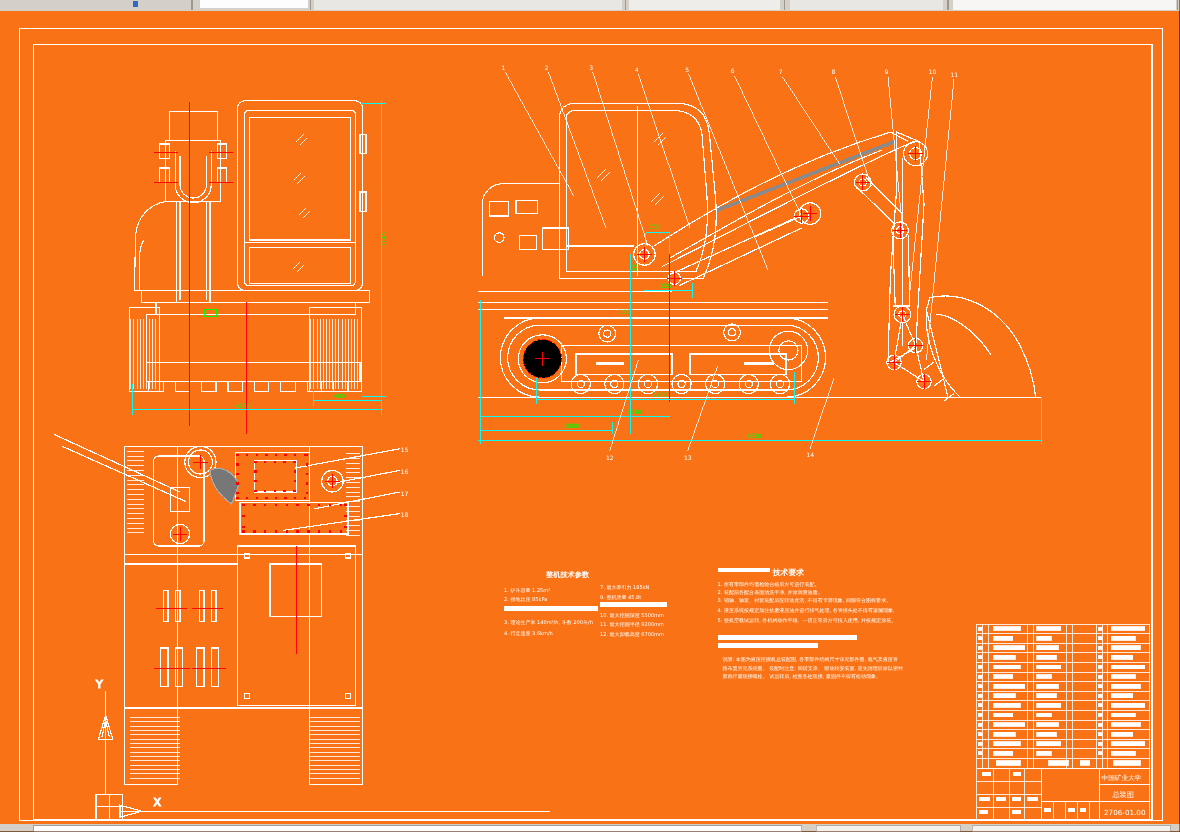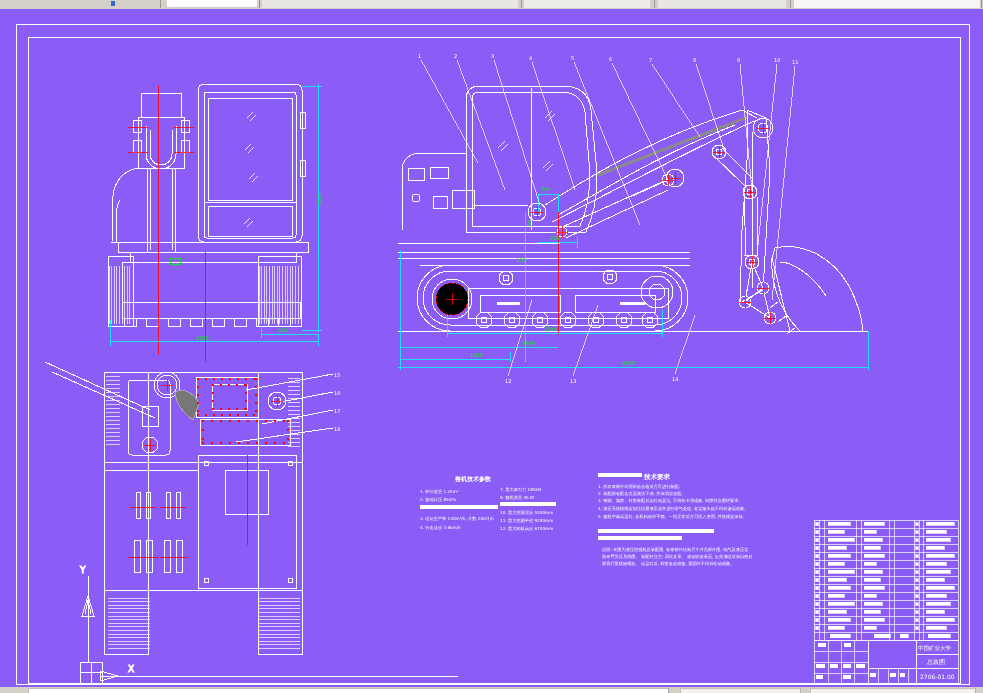--- a/index.html
+++ b/index.html
@@ -1,16 +1,16 @@
 <!DOCTYPE html>
 <html><head>
 <meta charset="utf-8">
 <style>
   html,body{margin:0;padding:0;background:#000;}
-  .screen{position:relative;width:983px;height:693px;background:#8b5cf6;overflow:hidden;
+  .screen{position:relative;width:983px;height:693px;background:#f97316;overflow:hidden;
           font-family:"DejaVu Sans",sans-serif;}
   svg{display:block;shape-rendering:crispEdges;}
   text{font-family:"DejaVu Sans",sans-serif;}
   .dimtxt{fill:#00ff00;font-size:5px;}
   .balloon{fill:#ffffff;font-size:5px;}
   .cjk{fill:#ffffff;}
 </style>
 </head>
 <body>
 

